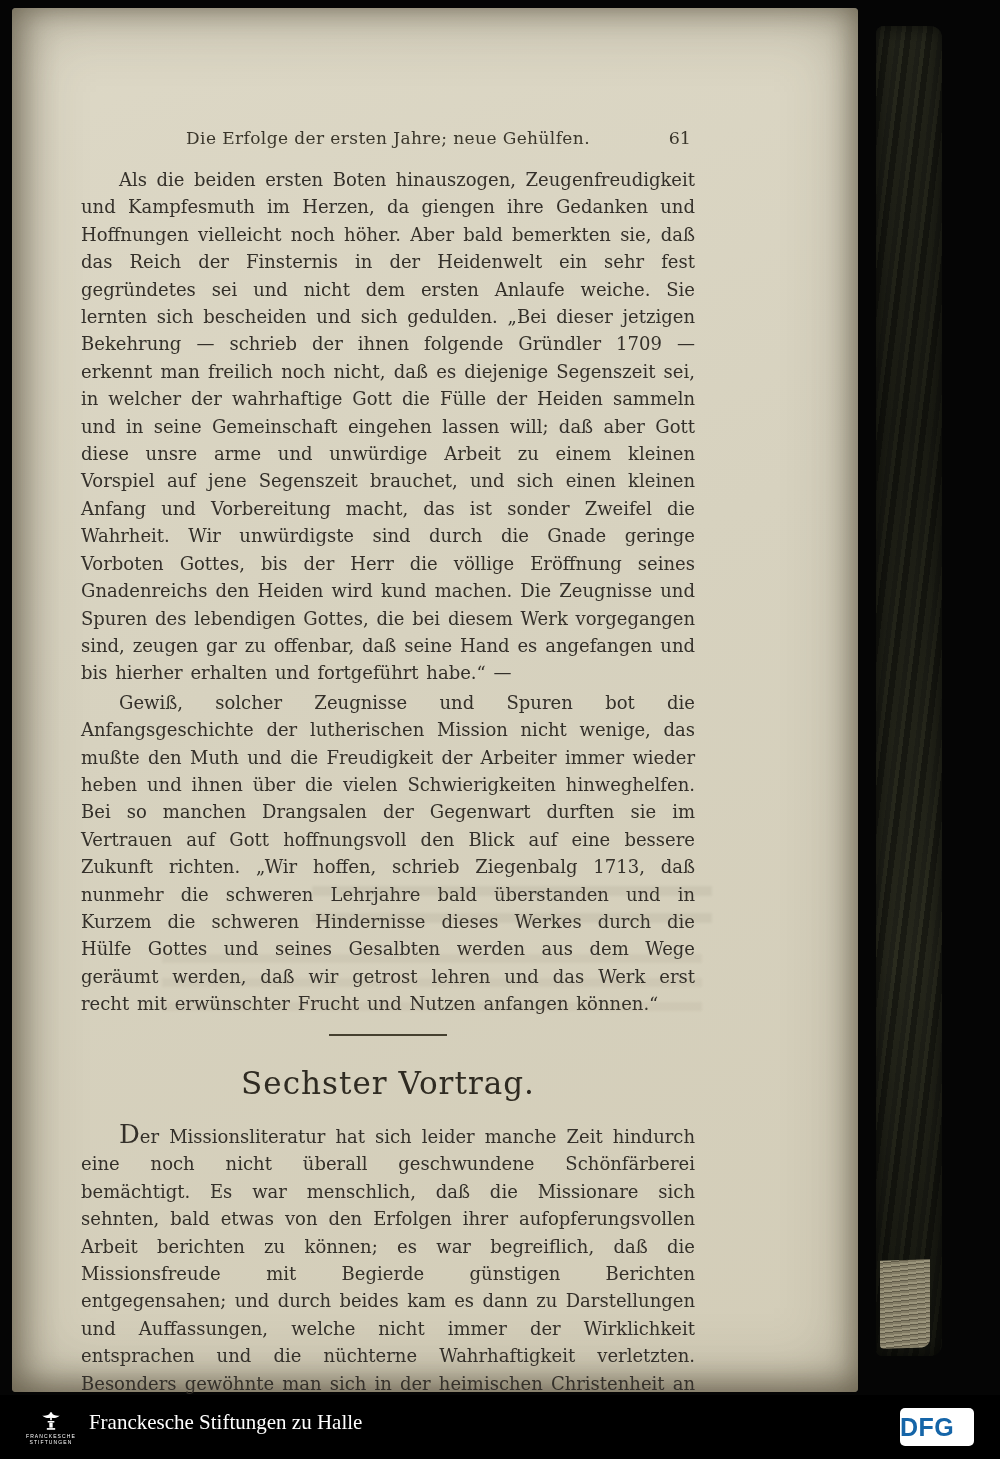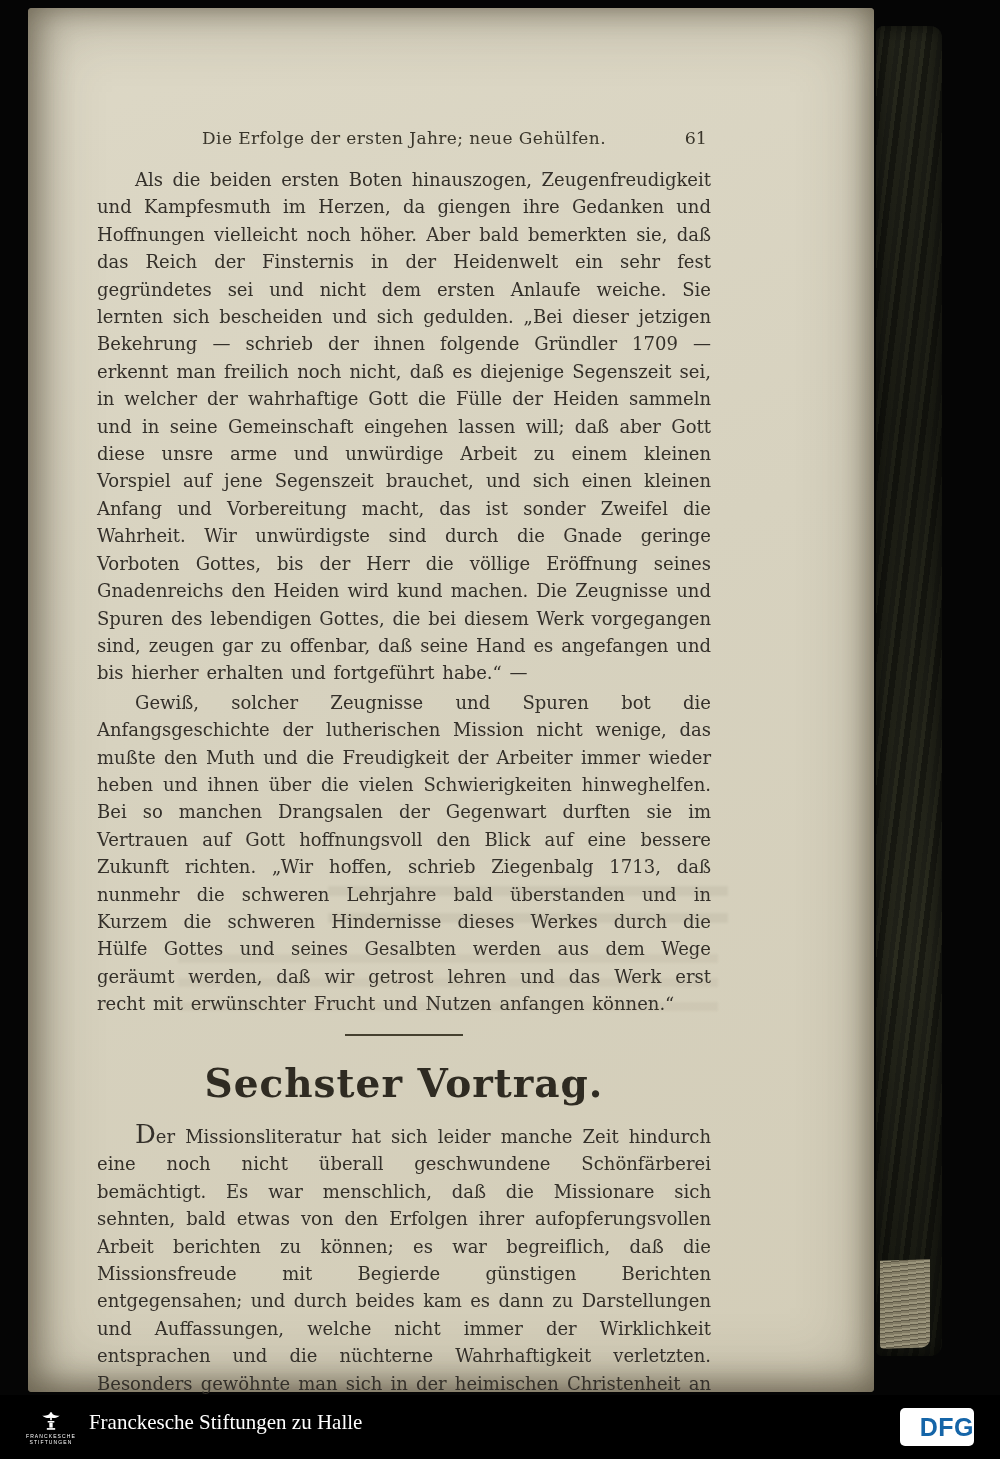--- a/index.html
+++ b/index.html
@@ -1,20 +1,20 @@
 <!DOCTYPE html>
 <html><head>
 <meta charset="utf-8">
 <style>
   html,body{margin:0;padding:0;width:1000px;height:1459px;background:#050505;overflow:hidden;}
   .stage{position:relative;width:1000px;height:1459px;font-family:"DejaVu Serif",serif;}
 
   
   .book-page{
-    position:absolute;left:28px;top:8px;width:846px;height:1384px;
+    position:absolute;left:12px;top:8px;width:846px;height:1384px;
     background:linear-gradient(160deg,#ddd8c6 0%,#d7d2bf 45%,#d3cdb8 100%);
     border-radius:4px;
     box-shadow:
       inset 0 0 70px rgba(70,62,44,.42),
       inset 16px 0 30px rgba(58,50,34,.30),
       inset -10px 0 22px rgba(58,50,34,.22),
       inset 0 -14px 26px rgba(58,50,34,.22);
   }
   .running-header{
     position:absolute;left:67px;top:120px;width:618px;height:24px;
@@ -23,21 +23,21 @@
   .running-header .page-number{
     position:absolute;right:6px;top:0;font-size:17.5px;color:#3a362b;letter-spacing:0;
   }
   .text-block{
     position:absolute;left:67px;top:156px;width:618px;
     font-size:18px;line-height:27.4px;color:#34302a;text-align:justify;
   }
   .para{margin:2px;text-indent:38px;word-spacing:2px;}
   .separator{width:118px;height:2px;background:#45402f;margin:16px auto 0;}
   .section-heading{
-    margin:34px 0 24px;text-align:center;font-size:39px;font-weight:700;
+    margin:34px 0 24px;text-align:center;font-size:31px;font-weight:400;
     color:#2f2b22;letter-spacing:1px;
   }
   .opening::first-letter{font-size:26px;}
 
   
   .ghost{position:absolute;pointer-events:none;filter:blur(1.1px);}
   .ghost-1{left:300px;top:878px;width:400px;height:50px;opacity:.55;
     background:repeating-linear-gradient(180deg,rgba(104,96,74,.15) 0 10px,transparent 10px 27px);}
   .ghost-2{left:150px;top:946px;width:540px;height:72px;opacity:.45;
     background:repeating-linear-gradient(180deg,rgba(104,96,74,.14) 0 9px,transparent 9px 24px);}
@@ -66,21 +66,21 @@
   }
   .francke-brand{display:flex;align-items:center;gap:13px;}
   .francke-logo{display:flex;flex-direction:column;align-items:center;gap:2px;margin-top:2px;}
   .logo-caption{
     display:flex;flex-direction:column;line-height:6px;text-align:center;
     font-family:"Liberation Sans",sans-serif;font-size:5px;letter-spacing:1.1px;color:#ffffff;
   }
   .institution{color:#ffffff;font-family:"Liberation Serif",serif;font-size:21px;margin-bottom:10px;}
   .dfg-logo{
     width:74px;height:38px;background:#ffffff;border-radius:5px;
-    display:flex;align-items:center;justify-content:flex-end;
+    display:flex;align-items:center;justify-content:flex-start;
   }
   .dfg-text{
     font-family:"Liberation Sans",sans-serif;font-weight:700;font-size:25px;
     color:#1565a8;letter-spacing:.5px;
   }
 </style>
 </head>
 <body>
 
 <div class="stage">

